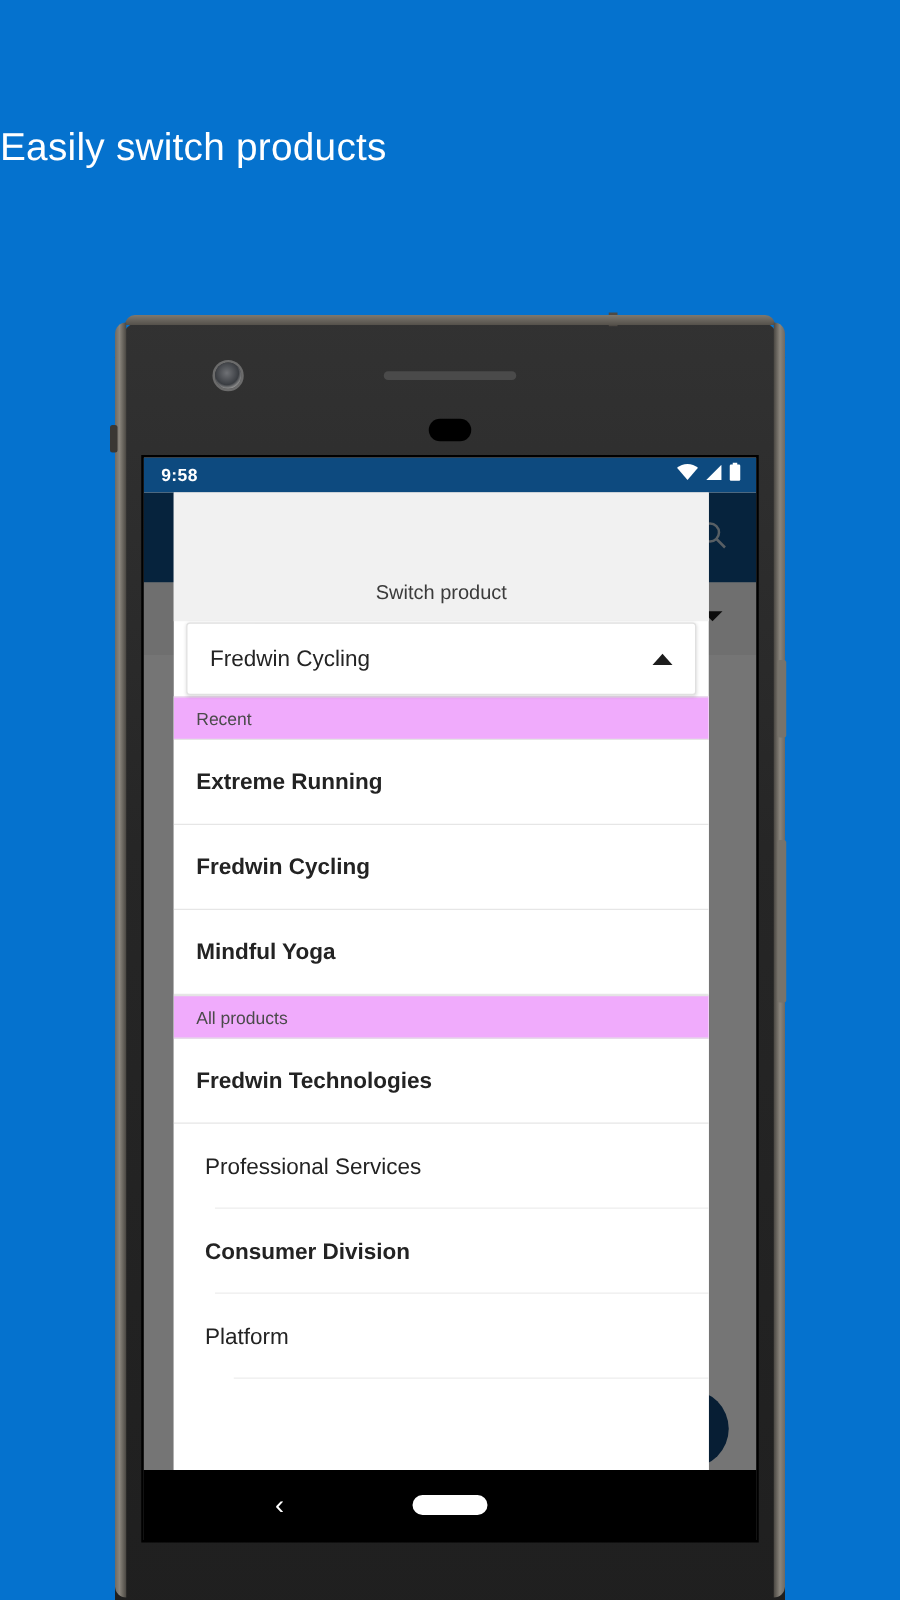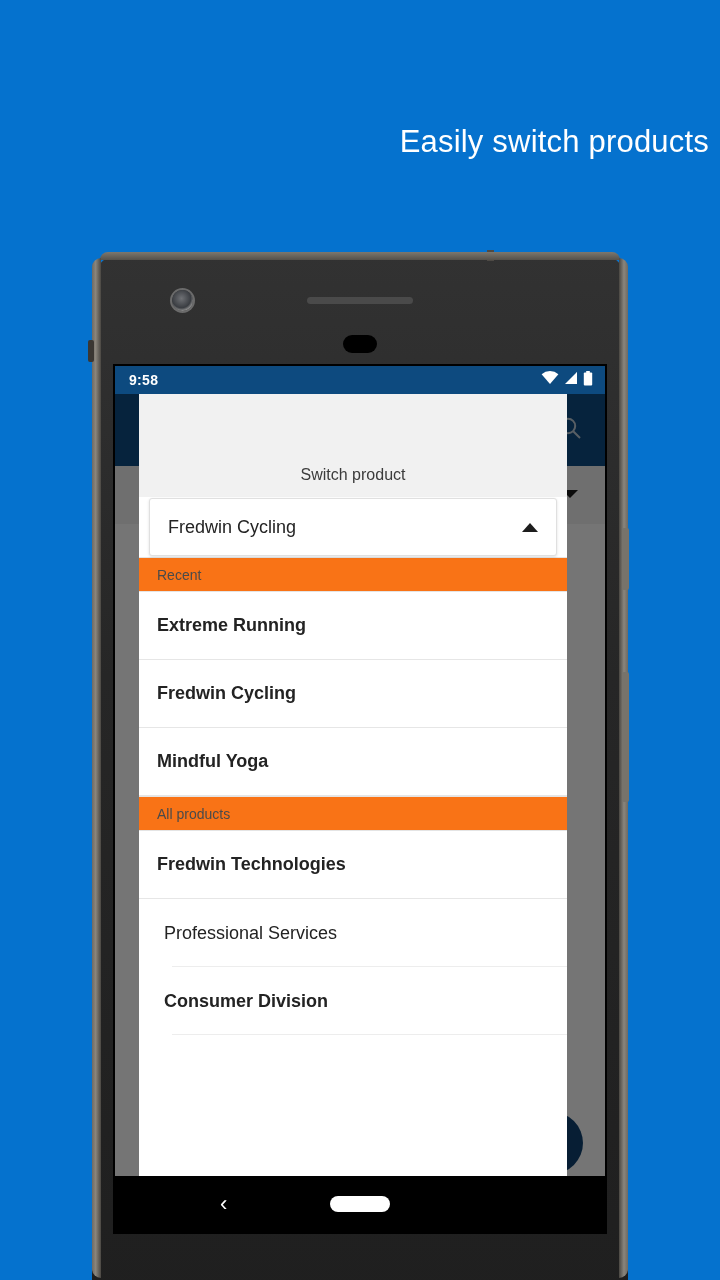--- a/index.html
+++ b/index.html
@@ -15,26 +15,25 @@
     font-family: "Liberation Sans", sans-serif;
     position: relative;
   }
 
   
   .headline {
     position: absolute;
     top: 100px;
     left: 0;
     width: 709px;
-    text-align: right;
+    text-align: left;
     color: #ffffff;
     font-size: 31px;
     font-weight: 400;
     letter-spacing: 0.2px;
-    margin-top: 24px;
   }
 
   
   .device {
     position: absolute;
     left: 92px;
     top: 252px;
     width: 536px;
     height: 1060px;
     background: #2b2b2b;
@@ -291,21 +290,21 @@
     padding: 0 14px;
     gap: 12px;
     background: #fff;
   }
   .search-placeholder {
     font-size: 18px;
     color: #a5a5a5;
   }
 
   .group-header {
-    background: #f97316;
+    background: #f0abfc;
     border-top: 1px solid #e4e4e4;
     border-bottom: 1px solid #e4e4e4;
     height: 35px;
     display: flex;
     align-items: center;
     padding-left: 18px;
     font-size: 14px;
     color: #4a4a4a;
   }
 
@@ -455,20 +454,21 @@
 
       <div id="groups">
           <div class="group-header">Recent</div>
           <div class="row lvl0">Extreme Running</div>
           <div class="row lvl0">Fredwin Cycling</div>
           <div class="row lvl0">Mindful Yoga</div>
           <div class="group-header">All products</div>
           <div class="row lvl0 bold">Fredwin Technologies</div>
           <div class="row lvl1">Professional Services</div>
           <div class="row lvl1 bold">Consumer Division</div>
+          <div class="row lvl2">Platform</div>
         </div>
     </div>
   </div>
 </div>
 
 <div class="screen-border"></div>
 
 <div class="navbar">
   <div class="nav-back">‹</div>
   <div class="nav-pill"></div>

